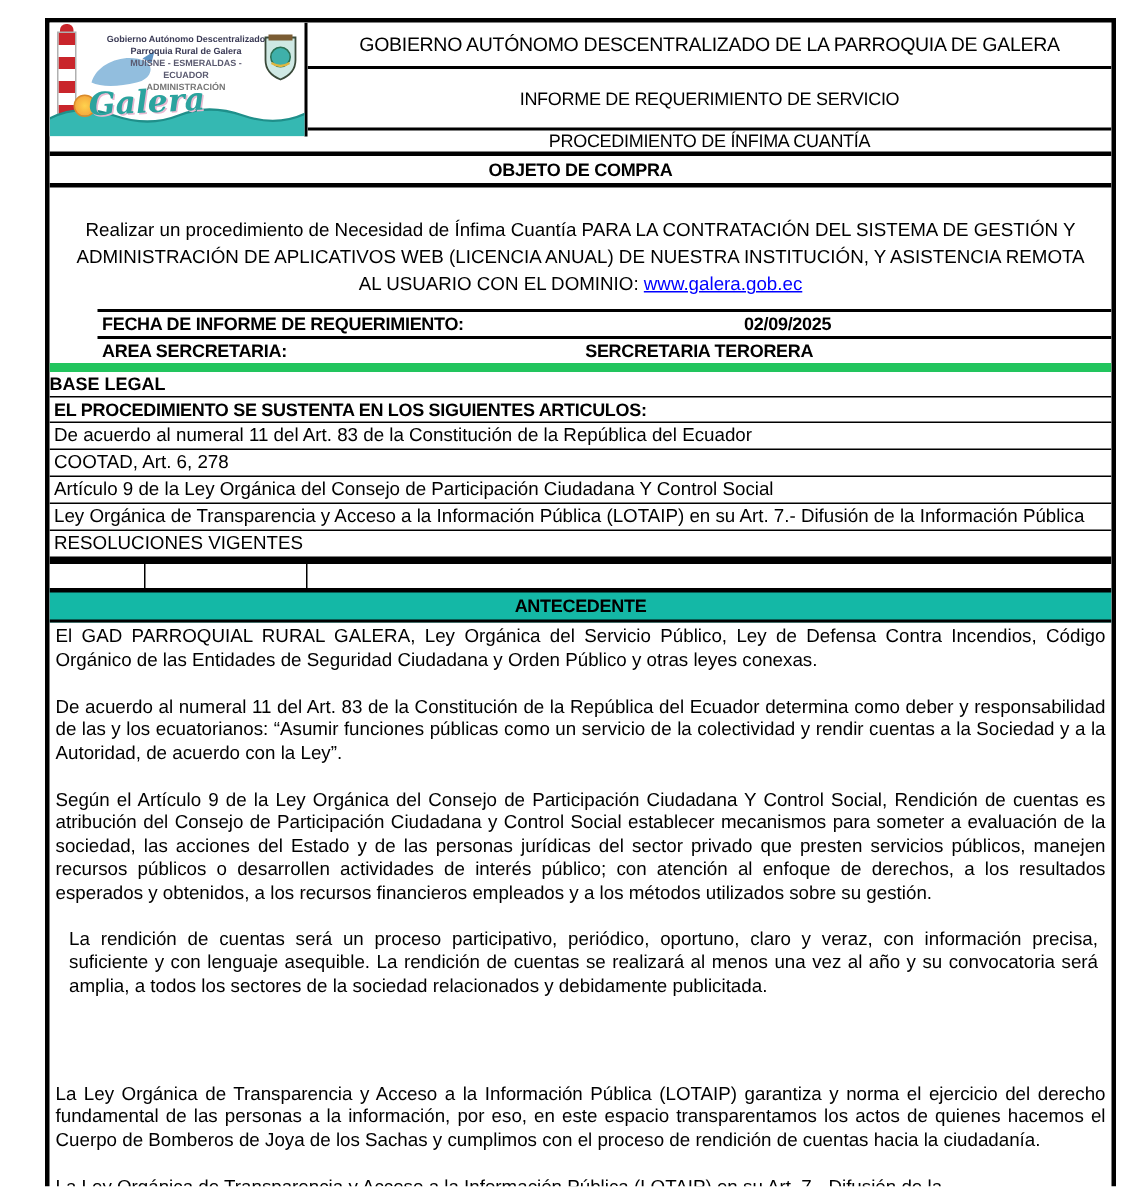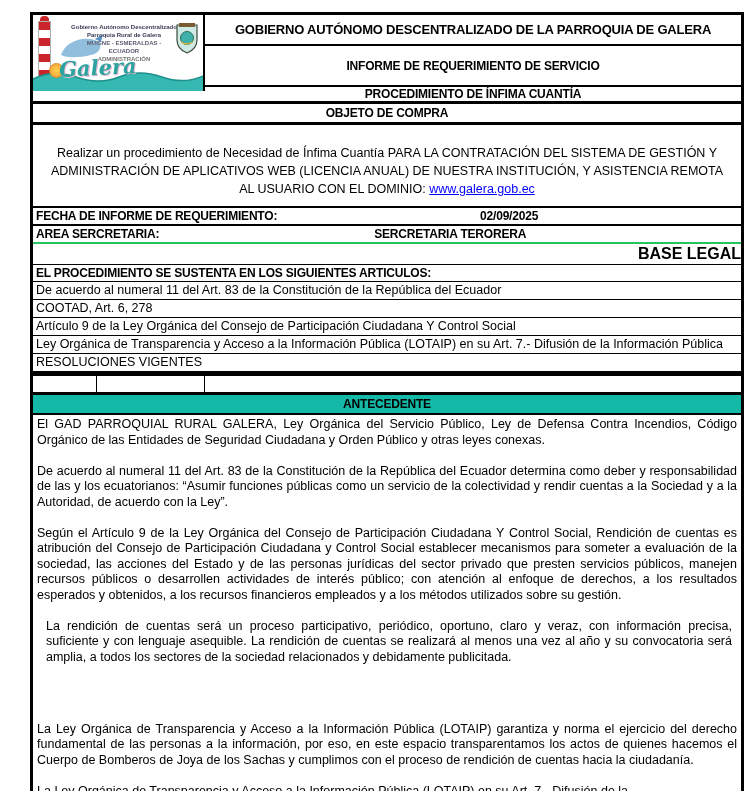--- a/index.html
+++ b/index.html
@@ -25,21 +25,21 @@
     width: 172px; height: 76px;
     border-right: 2px solid #000;
     position: relative;
     overflow: hidden;
     background: #fff;
     flex: 0 0 auto;
   }
   .hdr-rows { flex: 1; display: flex; flex-direction: column; }
   .h-row {
     display: flex; align-items: center; justify-content: center;
-    text-align: left; font-weight: bold; letter-spacing: -0.2px;
+    text-align: left; font-weight: normal; letter-spacing: -0.2px;
   }
   .h-row1 { height: 31px; border-bottom: 2px solid #000; font-size: 13px; }
   .h-row2 { height: 41px; border-bottom: 2px solid #000; font-size: 12px; }
   .h-row3 { flex: 1; font-size: 12px; }
   
   .lh { position: absolute; left: 5px; top: 6px; width: 13px; height: 56px;
         background: repeating-linear-gradient(180deg, #c9252b 0 8px, #ffffff 8px 16px);
         border: 0.5px solid #b0b0b0; }
   .lh-top { position: absolute; left: 7px; top: 1px; width: 9px; height: 6px;
             background: #c9252b; border-radius: 4px 4px 0 0; }
@@ -69,26 +69,26 @@
   .section-bar.gray { background: #14b8a6; border-bottom: 2px solid #000; }
   
   .objeto-para {
     padding: 7px 12px 8px 12px;
     text-align: center;
     font-size: 12.5px; line-height: 18px; margin-top: 12px;
   }
   .objeto-para a { color: #0000ff; text-decoration: underline; }
   
   .info-row { display: flex; border-top: 2px solid #000; font-weight: bold;
-              font-size: 12px; height: 18px; align-items: center; letter-spacing: -0.2px; }
+              font-size: 12px; height: 18px; align-items: center; letter-spacing: -0.2px; margin-left: 32px; }
   .info-label { padding-left: 3px; white-space: nowrap; }
   .info-value { flex: 1; text-align: center; }
   
-  .bl-bar { border-top: 2px solid #22c55e; border-bottom: 1px solid #000;
-            text-align: right; font-weight: bold; font-size: 16px; padding: 1px 0; }
+  .bl-bar { border-top: 6px solid #22c55e; border-bottom: 1px solid #000;
+            text-align: left; font-weight: bold; font-size: 12px; padding: 1px 0; }
   .bl-intro { font-weight: bold; font-size: 12px; padding: 1px 3px; letter-spacing: -0.2px; }
   .bl-item { border-top: 1px solid #000; font-size: 12.5px; padding: 1px 3px 2px 3px; }
   .thick-bar { height: 5px; background: #000; }
   .empty-row { height: 16px; display: flex; }
   .empty-row .c1 { width: 64px; border-right: 1px solid #000; }
   .empty-row .c2 { width: 108px; border-right: 1px solid #000; }
   .empty-row .c3 { flex: 1; }
   
   .body-text { padding: 2px 4px 0 4px; font-size: 12.5px; line-height: 15.5px;
                text-align: justify; }

